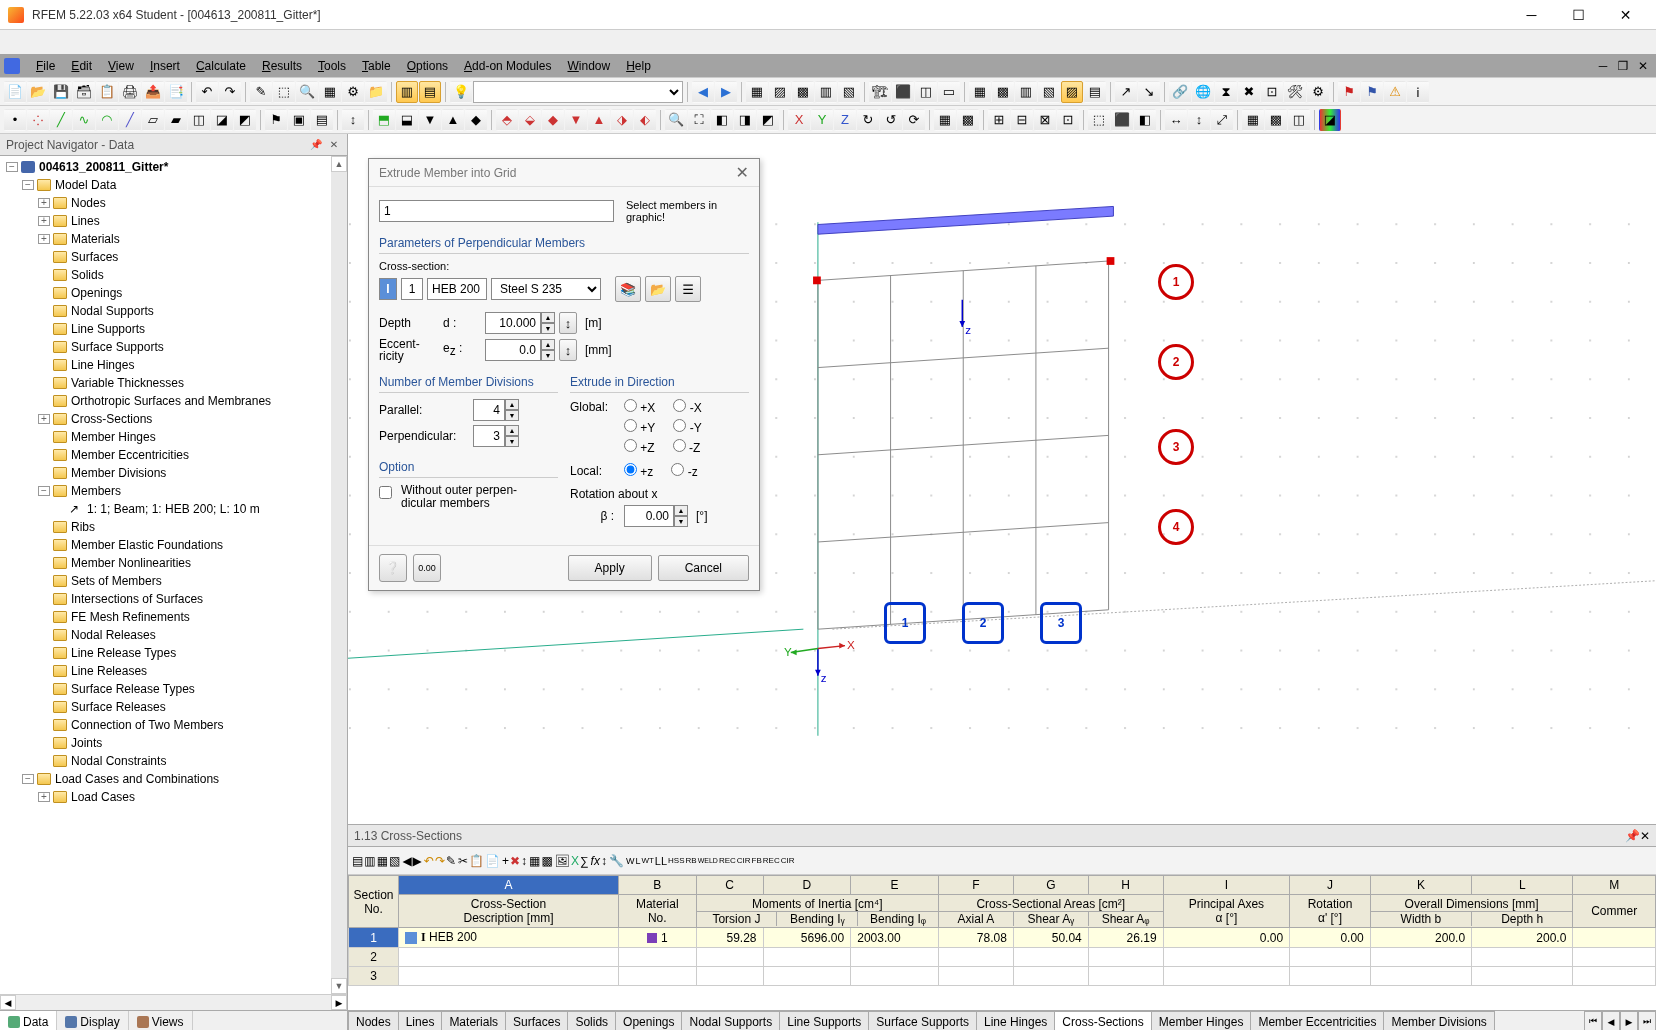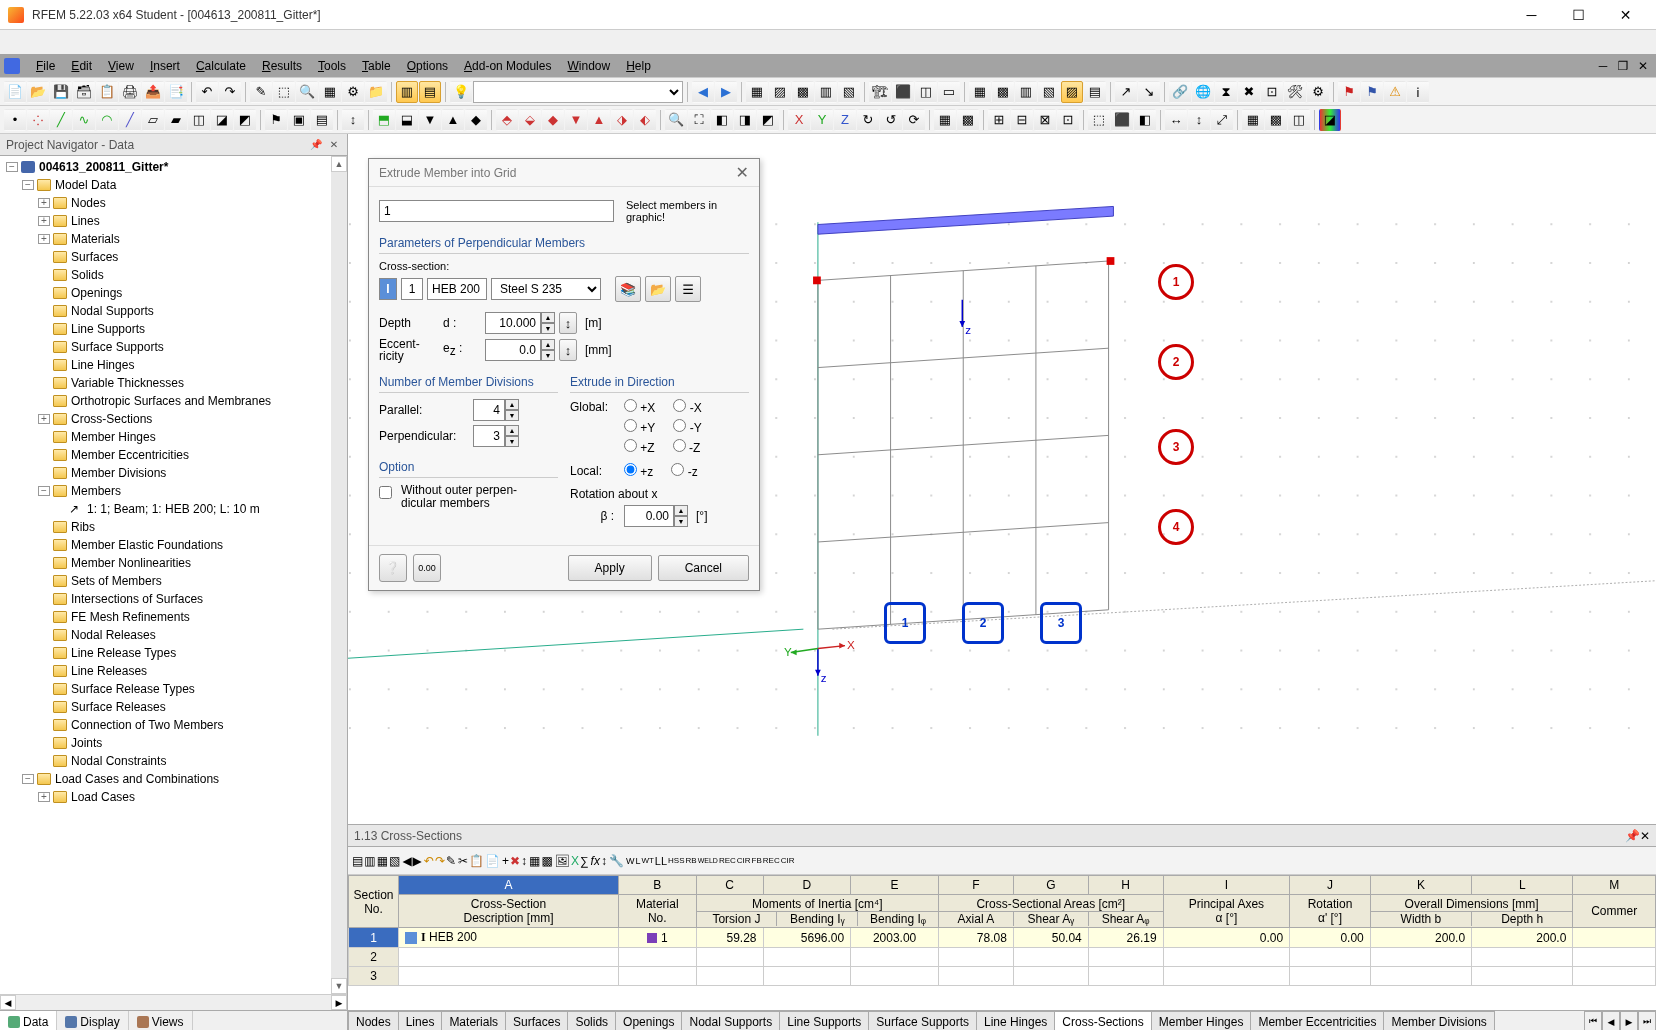--- a/index.html
+++ b/index.html
@@ -807,21 +807,21 @@
                   </div>
                 </th>
             <th>Commer</th>
           </tr>
           <tr class="d1">
             <td class="hl" style="text-align:center">1</td>
             <td><span style="display:inline-block;width:12px;height:12px;background:#5b8fd8;margin-right:4px;vertical-align:middle"></span><b style="font-family:serif">I</b> <span>HEB 200</span></td>
             <td style="text-align:center"><span style="display:inline-block;width:10px;height:10px;background:#7b3fb8;margin-right:4px;vertical-align:middle"></span><span>1</span></td>
             <td style="text-align:right">59.28</td>
                 <td style="text-align:right">5696.00</td>
-                <td style="text-align:center">2003.00</td>
+                <td style="text-align:left">2003.00</td>
             <td style="text-align:right">78.08</td>
                 <td style="text-align:right">50.04</td>
                 <td style="text-align:right">26.19</td>
             <td style="text-align:right">0.00</td>
                 <td style="text-align:right">0.00</td>
             <td style="text-align:right">200.0</td>
                 <td style="text-align:right">200.0</td>
                 <td></td>
           </tr>
           <tr>

